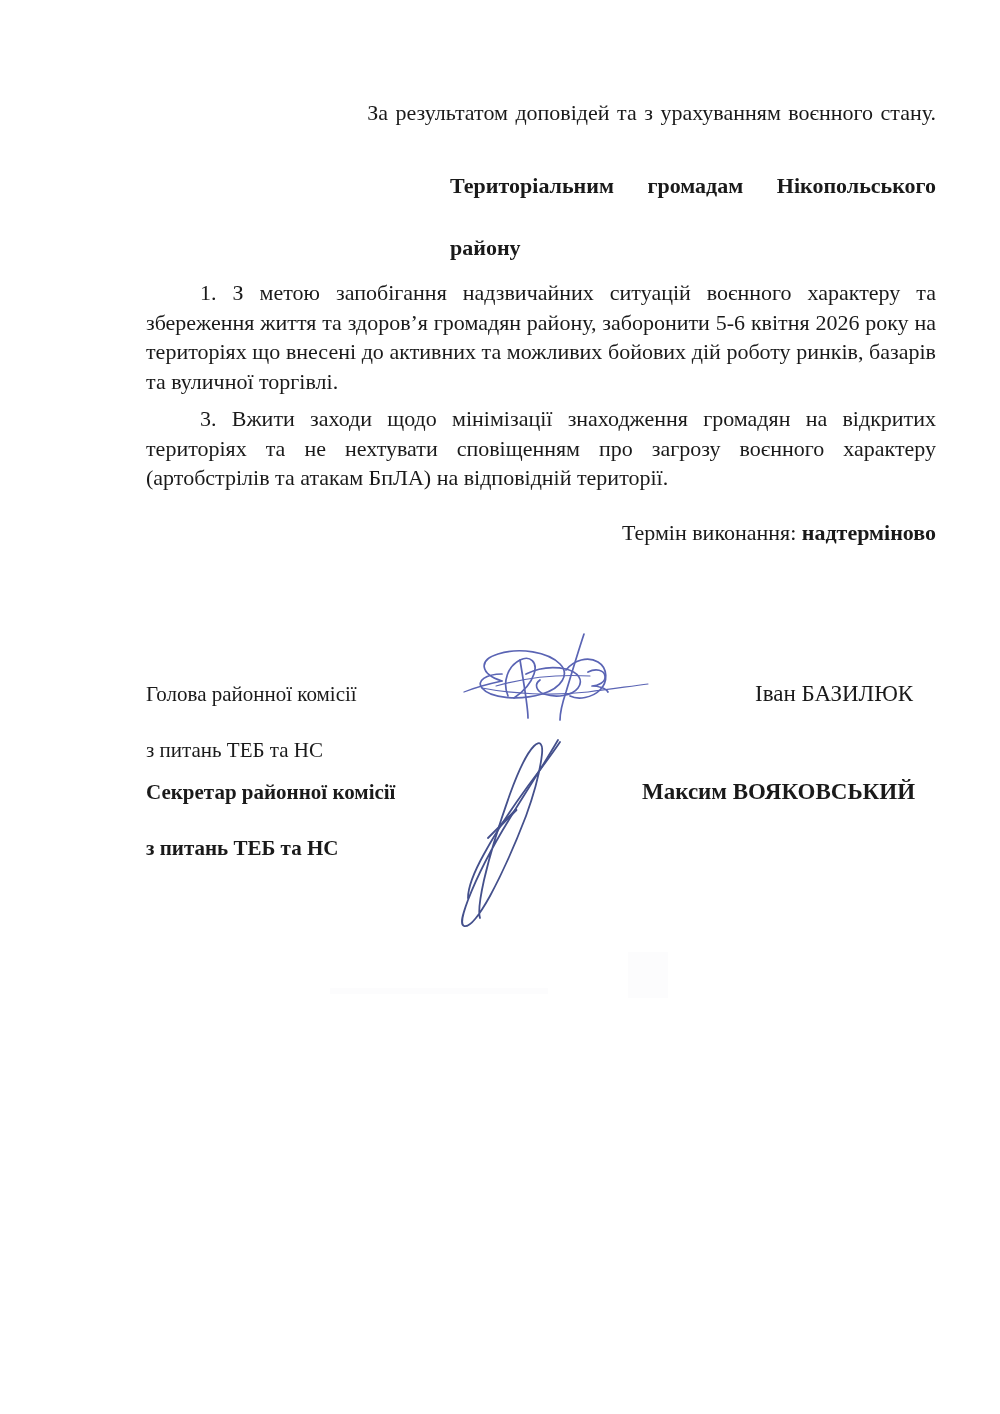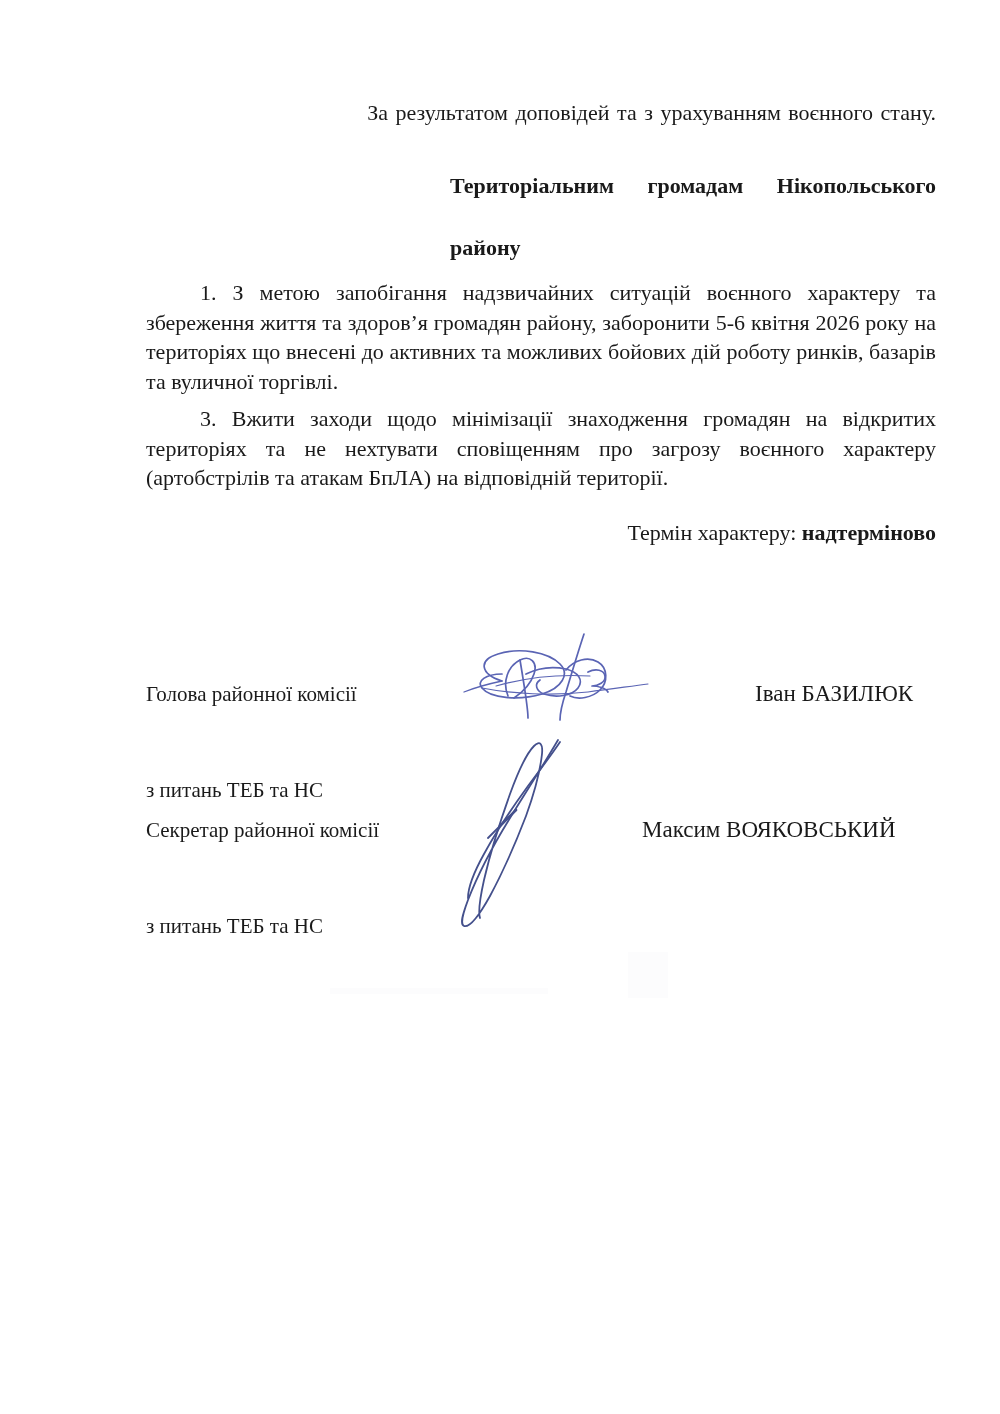--- a/index.html
+++ b/index.html
@@ -83,32 +83,32 @@
   .deadline b { font-weight: bold; }
 
   
   .sig-row {
     position: absolute;
     left: 146px;
     width: 790px;
     height: 62px;
   }
   #sig-row-1 { top: 652px; }
-  #sig-row-2 { top: 788px; }
+  #sig-row-2 { top: 750px; font-weight: bold; }
 
   .sig-title {
     position: absolute;
     left: 0;
     top: 0;
     font-size: 21px;
     line-height: 28px;
     white-space: pre-line;
   }
   .sig-title .l1 { display: block; }
-  .sig-title .l2 { display: block; margin-top: 40px; }
+  .sig-title .l2 { display: block; }
 
   .sig-name {
     position: absolute;
     top: 28px;
     font-size: 23px;
     line-height: 28px;
     white-space: nowrap;
   }
   #sig-name-1 { left: 582px; margin-left: 27px; }
   #sig-name-2 { left: 496px; }
@@ -160,21 +160,21 @@
   <div class="addressee">
     <span class="ln1">Територіальним  громадам  Нікопольського</span>
     <span class="ln2">району</span>
   </div>
 
   <div class="para" id="para-1">1. З  метою запобігання  надзвичайних ситуацій воєнного характеру та збереження життя та здоров’я  громадян  району, заборонити  5-6 квітня 2026 року  на територіях що внесені  до  активних та можливих бойових  дій  роботу ринків, базарів та вуличної торгівлі.</div>
 
   <div class="para" id="para-2">3. Вжити заходи  щодо  мінімізації знаходження громадян  на відкритих територіях   та не нехтувати сповіщенням   про загрозу воєнного характеру (артобстрілів та атакам БпЛА)  на відповідній території.</div>
 
   <div class="deadline">
-    <span>Термін характеру: </span><b>надтерміново</b>
+    <span>Термін виконання: </span><b>надтерміново</b>
   </div>
 
   <div class="sig-row" id="sig-row-1">
     <div class="sig-title">
       <span class="l1">Голова районної комісії</span>
       <span class="l2">з питань ТЕБ та НС</span>
     </div>
     <div class="sig-name" id="sig-name-1">Іван БАЗИЛЮК</div>
   </div>
 

